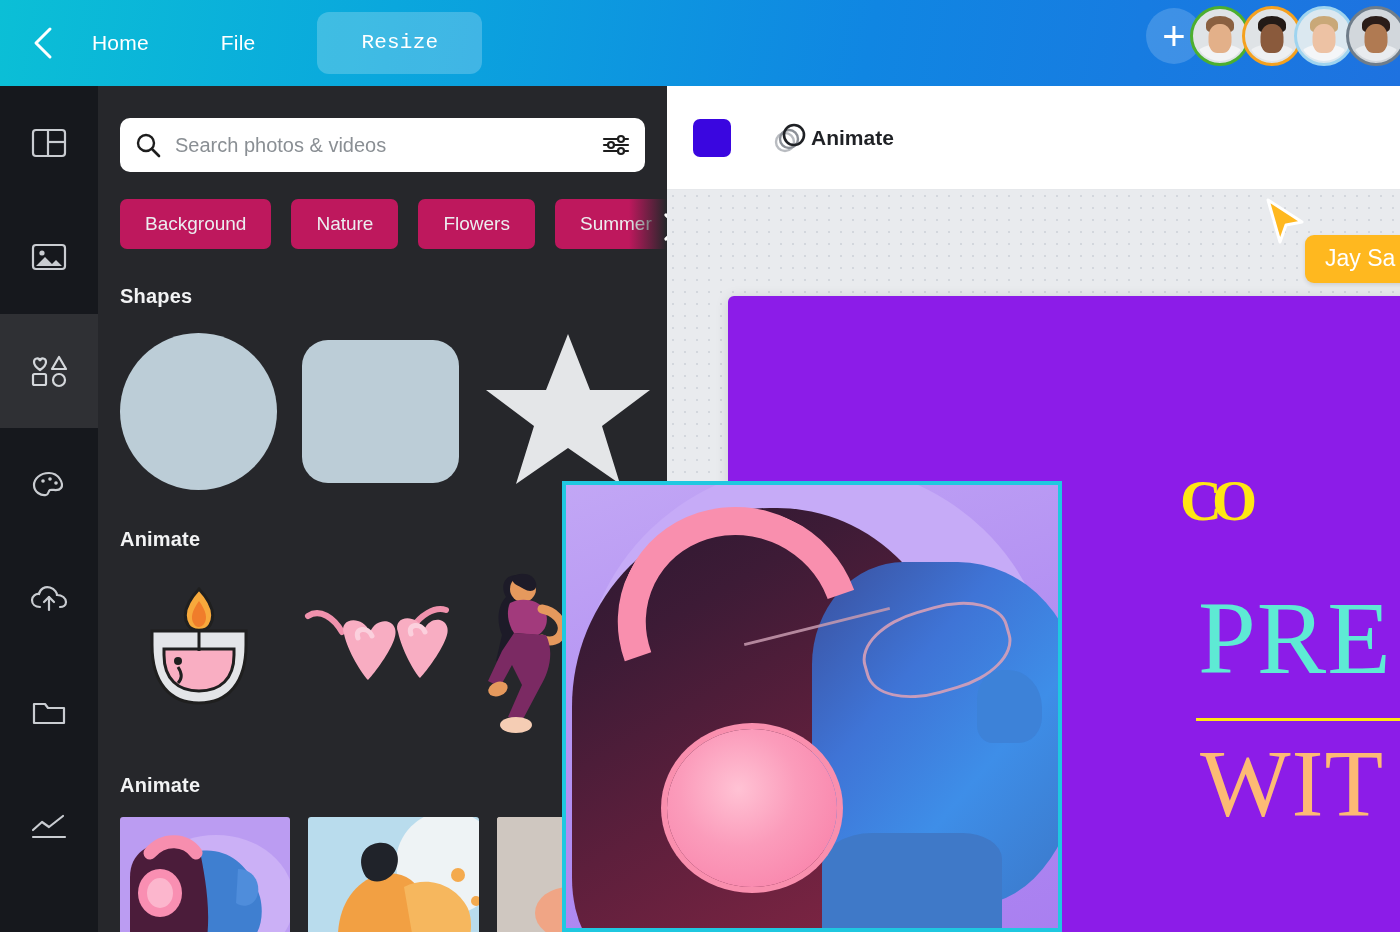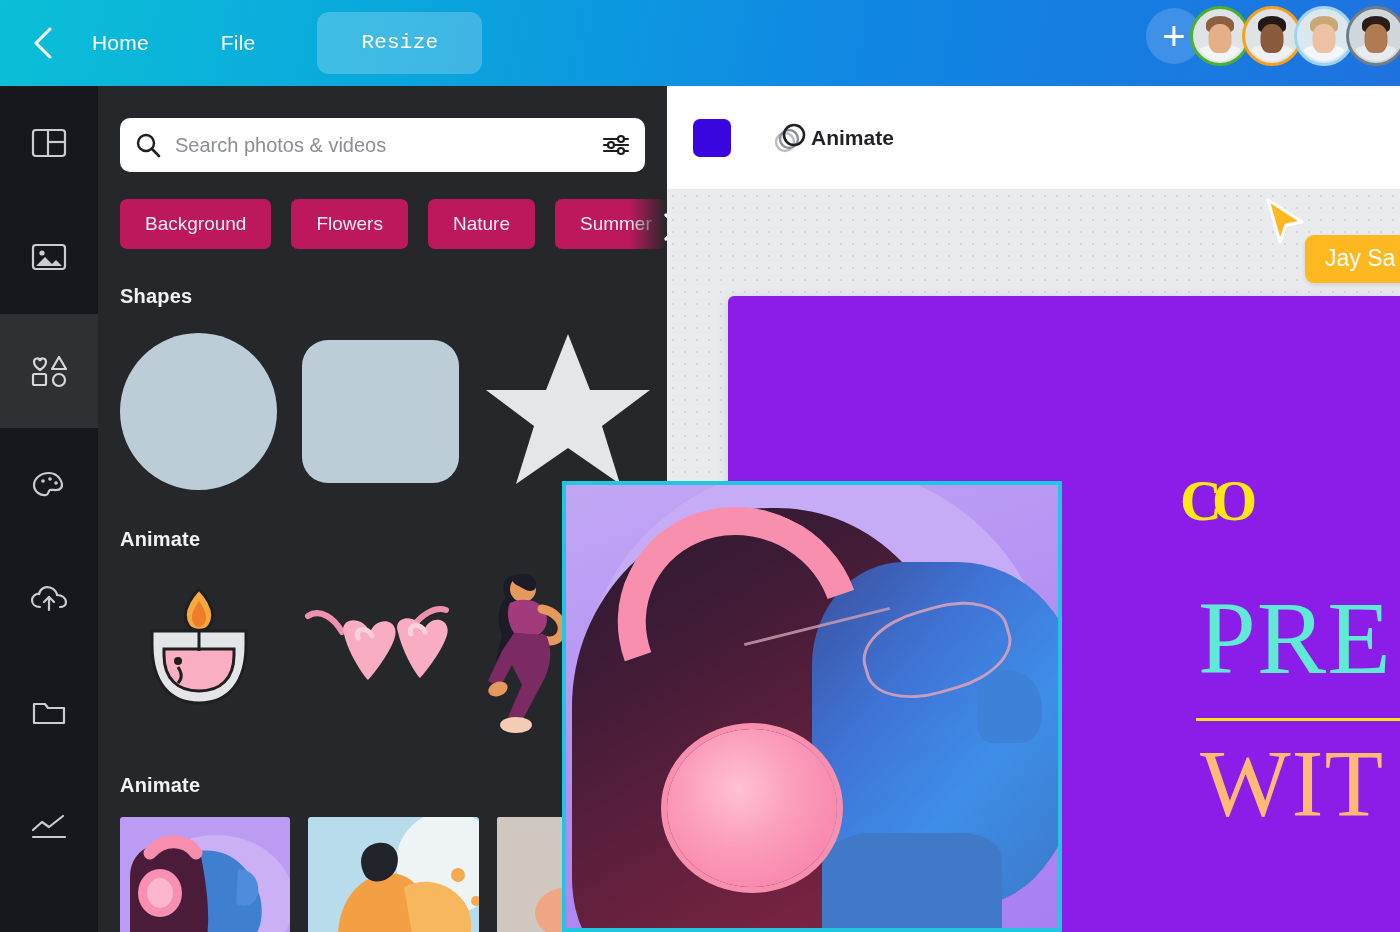--- a/index.html
+++ b/index.html
@@ -354,22 +354,22 @@
         <line x1="2" y1="12" x2="26" y2="12" stroke="#1d1d1d" stroke-width="2.2" stroke-linecap="round"></line>
         <line x1="2" y1="18" x2="26" y2="18" stroke="#1d1d1d" stroke-width="2.2" stroke-linecap="round"></line>
         <circle cx="19" cy="6" r="3" fill="#fff" stroke="#1d1d1d" stroke-width="2.2"></circle>
         <circle cx="9" cy="12" r="3" fill="#fff" stroke="#1d1d1d" stroke-width="2.2"></circle>
         <circle cx="19" cy="18" r="3" fill="#fff" stroke="#1d1d1d" stroke-width="2.2"></circle>
       </svg>
     </div>
 
     <div class="chips-row">
       <div class="chip">Background</div>
+      <div class="chip">Nature</div>
       <div class="chip">Flowers</div>
-      <div class="chip">Nature</div>
       <div class="chip">Summer</div>
       <div class="chips-fade">
         <svg width="26" height="30" viewBox="0 0 26 30">
           <polyline points="7,3 19,15 7,27" fill="none" stroke="#ffffff" stroke-width="3.2" stroke-linecap="round" stroke-linejoin="round"></polyline>
         </svg>
       </div>
     </div>
 
     <div class="section-title">Shapes</div>
     <div class="shapes-row">

